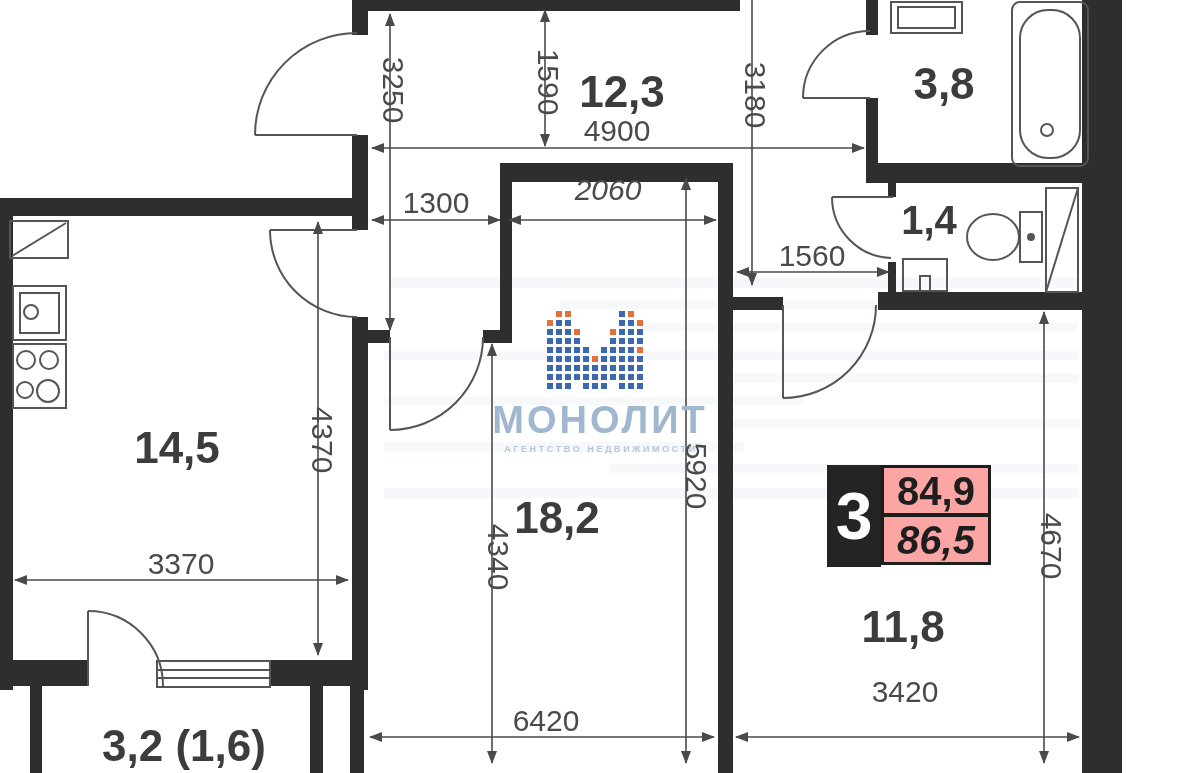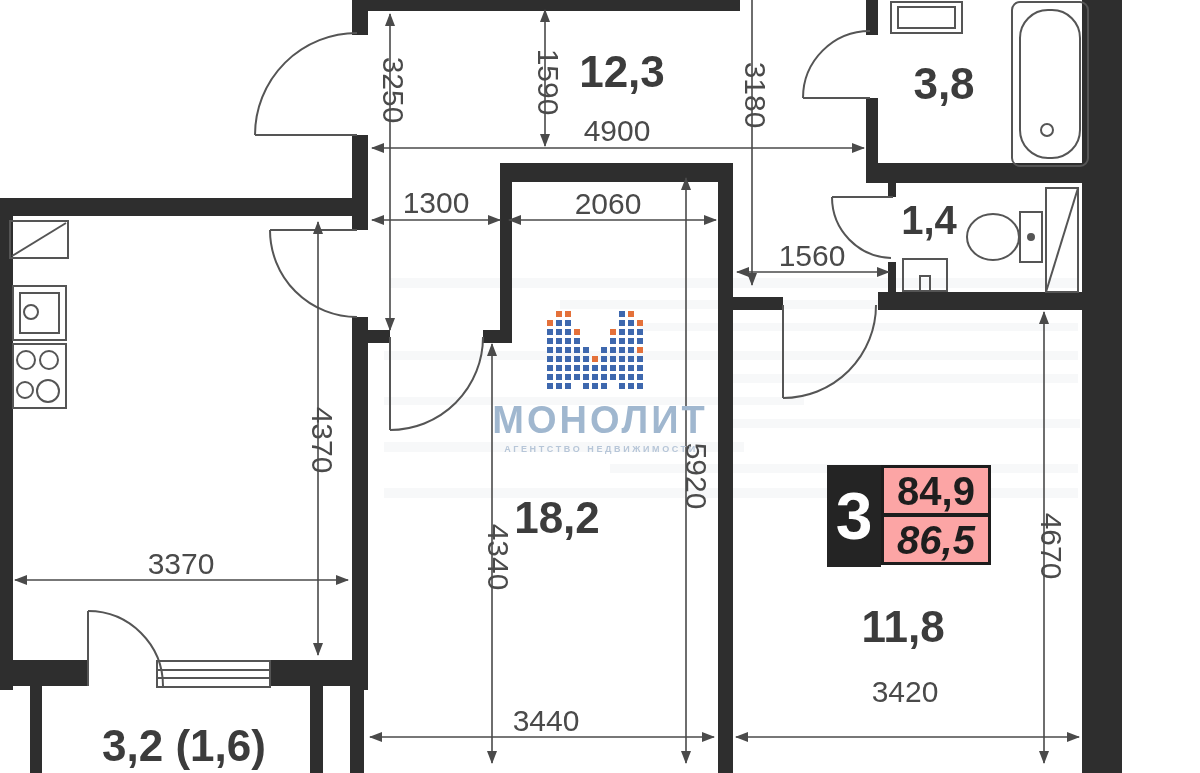--- a/index.html
+++ b/index.html
@@ -266,40 +266,41 @@
         <rect x="27" y="27" width="6" height="6"></rect>
         <rect x="45" y="54" width="6" height="6"></rect>
         <rect x="63" y="27" width="6" height="6"></rect>
         <rect x="81" y="9" width="6" height="6"></rect>
         <rect x="90" y="18" width="6" height="6"></rect>
         <rect x="90" y="45" width="6" height="6"></rect>
       </g>
     </g>
   </svg>
 
-  <div class="lbl" style="left:622px;top:72px;text-align:center;">12,3</div>
+  <div class="lbl" style="left:622px;top:92px;text-align:center;">12,3</div>
   <div class="lbl" style="left:944px;top:84px;">3,8</div>
   <div class="lbl" style="left:929px;top:220px;font-size:40px;">1,4</div>
+  <div class="lbl" style="left:177px;top:448px;">14,5</div>
   <div class="lbl" style="left:557px;top:518px;text-align:center;">18,2</div>
   <div class="lbl" style="left:903px;top:627px;">11,8</div>
   <div class="lbl" style="left:184px;top:746px;">3,2 (1,6)</div>
 
   <div class="dim v" style="left:393px;top:90px;">3250</div>
   <div class="dim v" style="left:548px;top:82px;">1590</div>
   <div class="dim v" style="left:755px;top:95px;">3180</div>
   <div class="dim" style="left:617px;top:131px;">4900</div>
   <div class="dim" style="left:436px;top:203px;">1300</div>
-  <div class="dim" style="left:608px;top:204px;">2060</div>
+  <div class="dim" style="left:608px;top:190px;font-style:italic;">2060</div>
   <div class="dim" style="left:812px;top:256px;">1560</div>
   <div class="dim v" style="left:322px;top:440px;">4370</div>
   <div class="dim" style="left:181px;top:564px;">3370</div>
   <div class="dim v" style="left:498px;top:557px;">4340</div>
   <div class="dim v" style="left:696px;top:476px;">5920</div>
   <div class="dim v" style="left:1051px;top:546px;">4670</div>
-  <div class="dim" style="left:546px;top:721px;">3440</div>
+  <div class="dim" style="left:546px;top:721px;">6420</div>
   <div class="dim" style="left:905px;top:692px;">3420</div>
 
   <div id="badge">
     <div class="rooms">3</div>
     <div class="areas">
       <div class="cell top">84,9</div>
       <div class="cell bottom">86,5</div>
     </div>
   </div>
 

